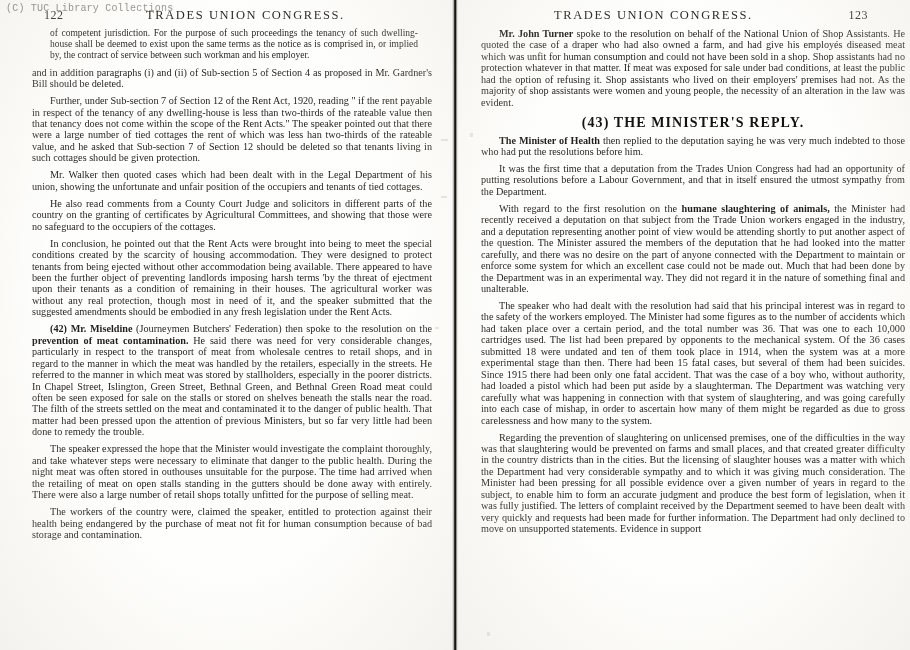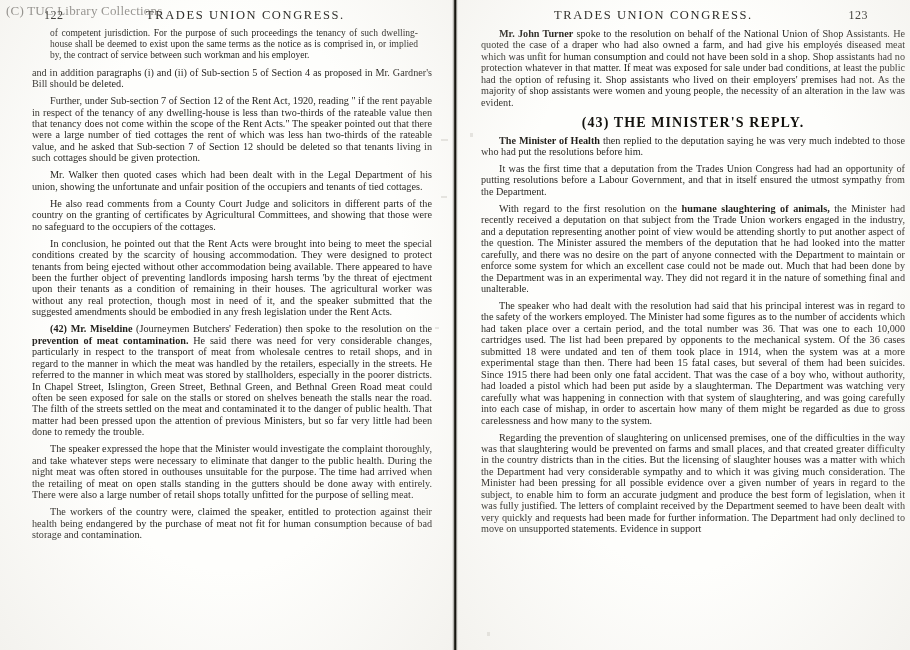--- a/index.html
+++ b/index.html
@@ -124,22 +124,22 @@
     letter-spacing: 1.1px;
     color: #14130f;
   }
 
   
   .watermark {
     position: absolute;
     top: 3px;
     left: 6px;
     z-index: 9;
-    font-family: Liberation Serif, serif;
-    font-size: 13px;
+    font-family: Liberation Mono, monospace;
+    font-size: 10px;
     letter-spacing: 0.2px;
     color: rgba(88, 86, 80, 0.62);
     white-space: nowrap;
     pointer-events: none;
   }
 
   
   .speckle {
     position: absolute;
     background: rgba(120,116,106,0.18);

